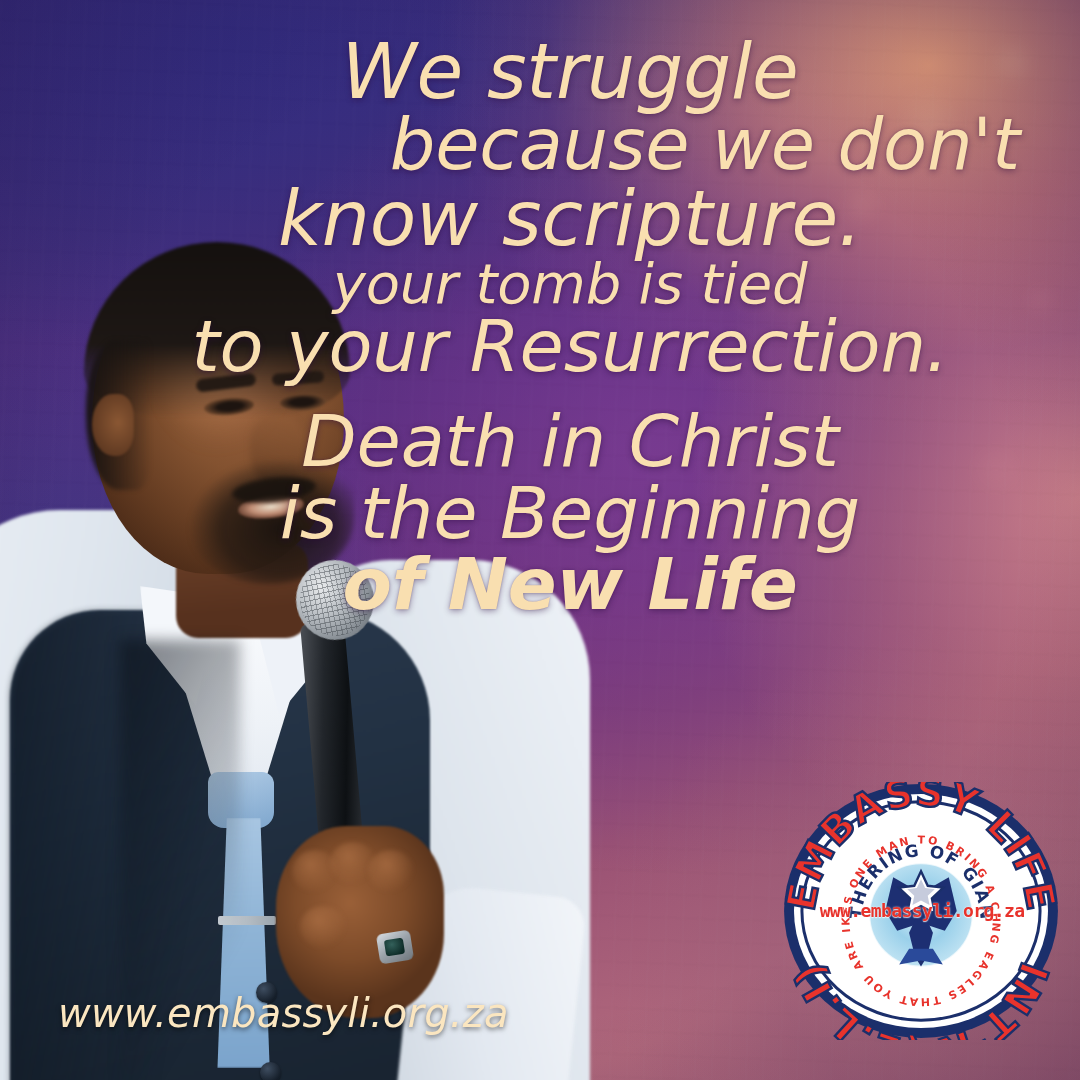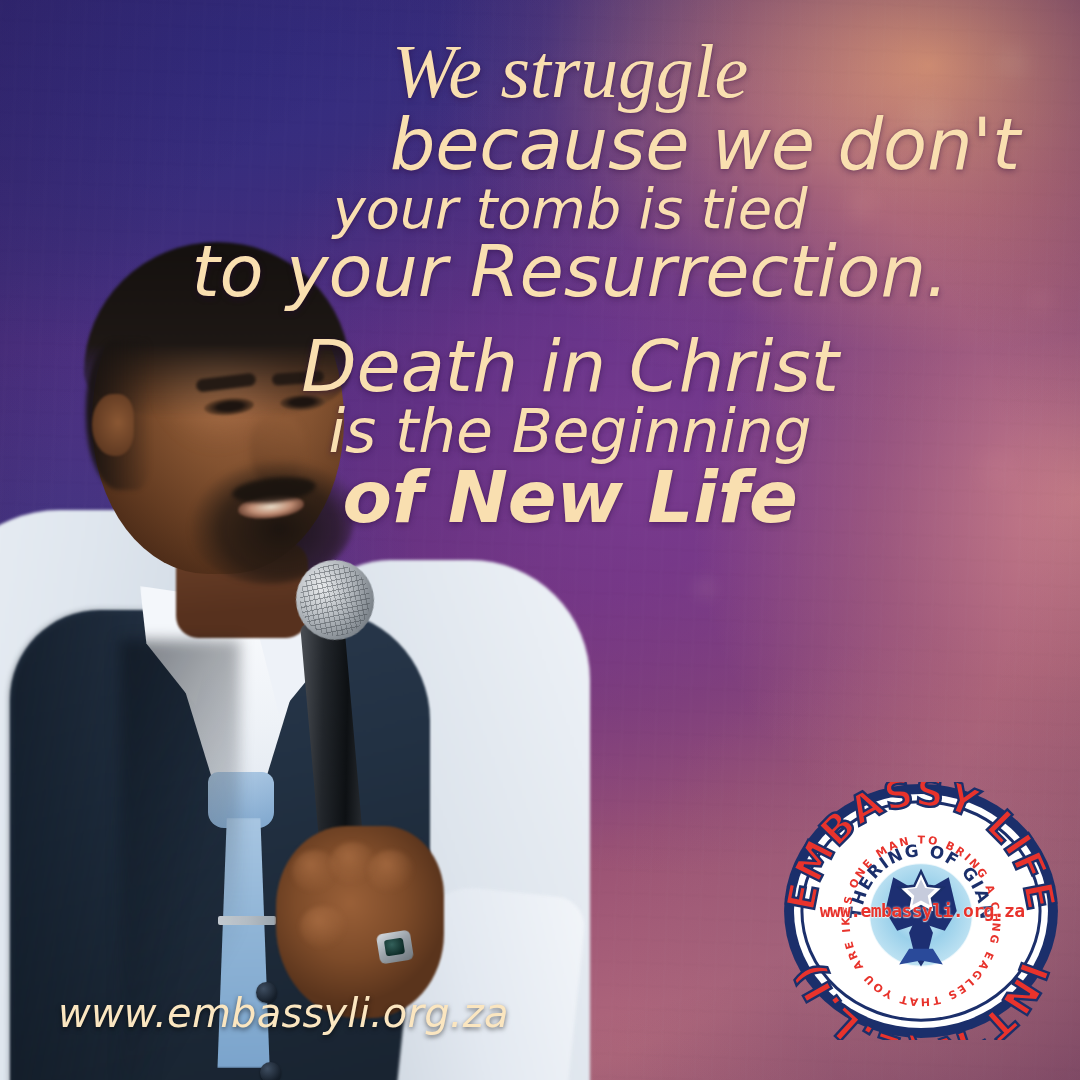--- a/index.html
+++ b/index.html
@@ -259,27 +259,27 @@
     font-family: "DejaVu Sans", sans-serif;
     font-style: italic;
     font-weight: 400;
     color: #f9dfb0;
     line-height: 0.99;
     letter-spacing: -0.2px;
     text-shadow: 0 2px 6px rgba(40,10,60,0.42), 0 0 2px rgba(60,20,80,0.30);
     white-space: nowrap;
   }
   .qline { display: block; }
-  .q1 { font-size: 76px; font-family: Liberation Serif, serif; }
+  .q1 { font-size: 76px; }
   .q2 { font-size: 72px; text-align: right; }
   .q3 { font-size: 76px; }
   .q4 { font-size: 56px; }
   .q5 { font-size: 72px; }
   .q6 { font-size: 72px; margin-top: 24px; }
-  .q7 { font-size: 60px; }
+  .q7 { font-size: 72px; }
   .q8 { font-size: 72px; font-weight: bold; }
 
   
   .site-url {
     position: absolute;
     left: 58px; bottom: 44px;
     font-family: "DejaVu Sans", sans-serif;
     font-style: italic;
     font-size: 40px;
     color: #fbe6c0;
@@ -356,20 +356,21 @@
     <div class="p-knuckle k2"></div>
     <div class="p-knuckle k3"></div>
     <div class="p-knuckle k4"></div>
     <div class="p-ring"></div>
     <div class="p-ring-stone"></div>
   </div>
 
   <div class="quote">
     <span class="qline q1">We struggle</span>
     <span class="qline q2">because we don't</span>
+    <span class="qline q3">know scripture.</span>
     <span class="qline q4">your tomb is tied</span>
     <span class="qline q5">to your Resurrection.</span>
     <span class="qline q6">Death in Christ</span>
     <span class="qline q7">is the Beginning</span>
     <span class="qline q8">of New Life</span>
   </div>
 
   <div class="site-url">www.embassyli.org.za</div>
 
   <div class="logo">

